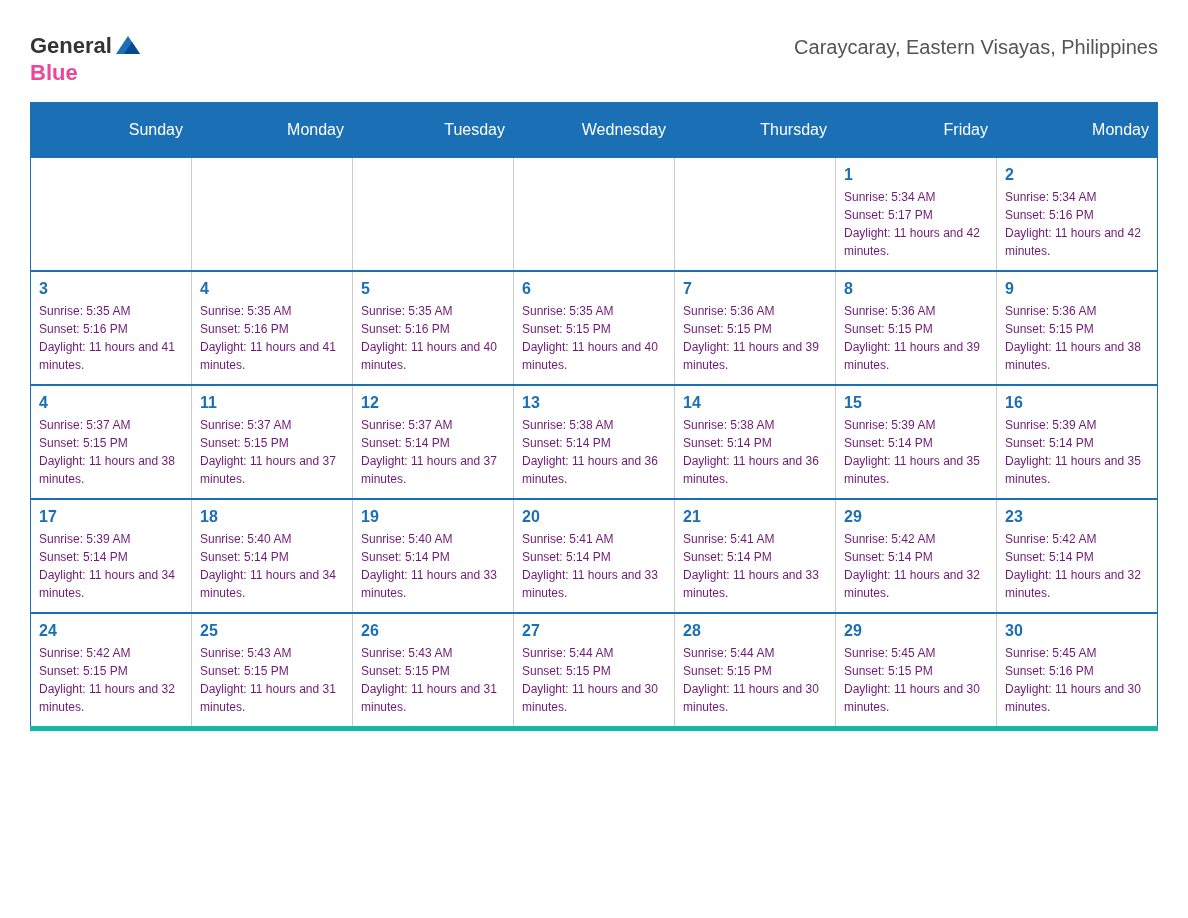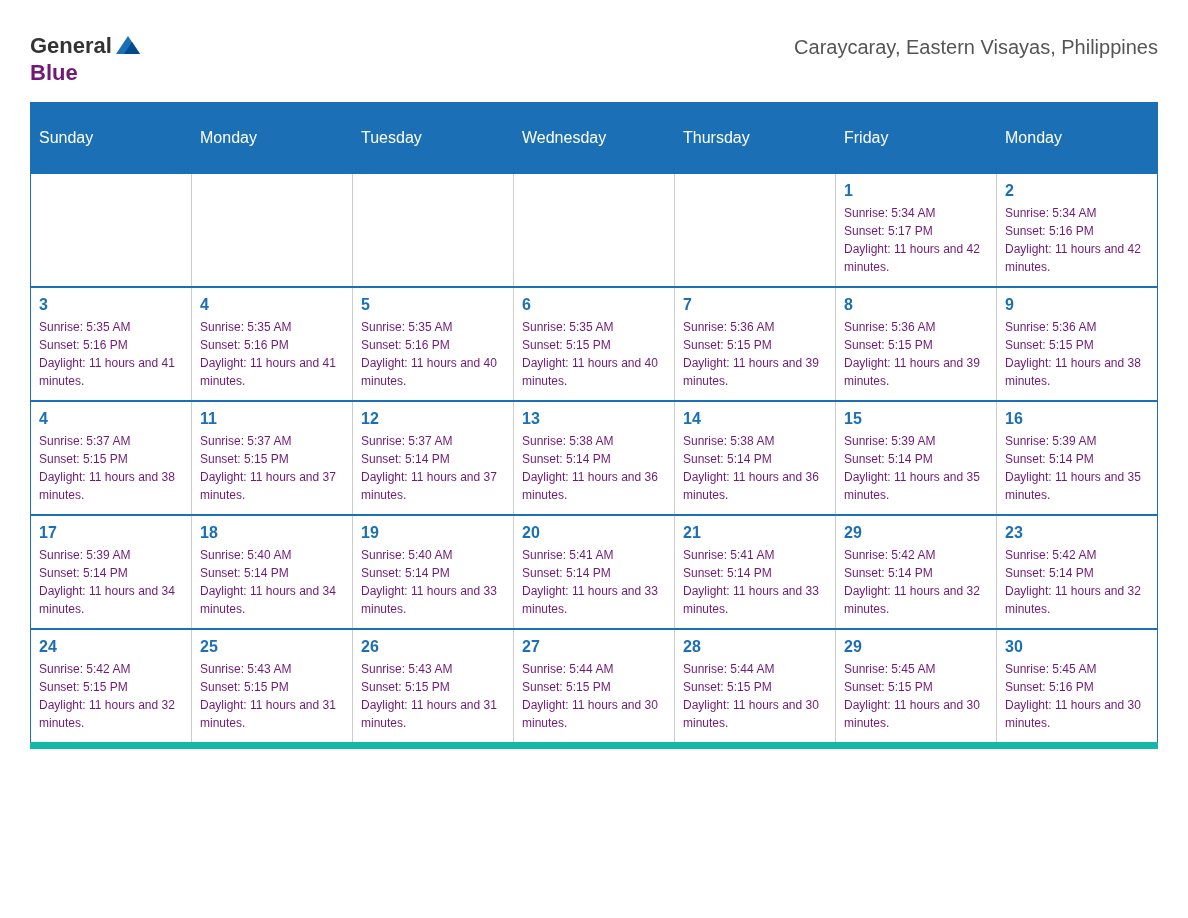--- a/index.html
+++ b/index.html
@@ -17,21 +17,21 @@
       margin-bottom: 16px;
     }
     .logo-text-general {
       font-size: 22px;
       font-weight: bold;
       color: #333;
     }
     .logo-text-blue {
       font-size: 22px;
       font-weight: bold;
-      color: #701a75;
+      color: #ec4899;
     }
     .logo-icon {
       width: 28px;
       height: 28px;
       margin-left: 2px;
     }
     .logo-wrapper {
       display: flex;
       flex-direction: column;
       align-items: flex-start;
@@ -60,22 +60,22 @@
       border-collapse: collapse;
       table-layout: fixed;
     }
     thead tr {
       background-color: #1a6fb5;
     }
     thead th {
       color: #fff;
       font-size: 16px;
       font-weight: normal;
-      padding: 26px 8px;
-      text-align: left;
+      padding: 18px 8px;
+      text-align: right;
       border: 1px solid #1a6fb5;
     }
     tbody tr {
       border-bottom: 2px solid #1a6fb5;
     }
     tbody td {
       vertical-align: top;
       padding: 8px 8px 10px 8px;
       font-size: 12.5px;
       color: #333;
@@ -91,21 +91,21 @@
       font-weight: bold;
       display: block;
       margin-bottom: 4px;
     }
     .day-info {
       font-size: 12px;
       color: #701a75;
       line-height: 1.5;
     }
     .empty-cell { background: #fff; }
-    tbody tr:last-child { border-bottom: 7px solid #14b8a6; }
+    tbody tr:last-child { border-bottom: 5px solid #14b8a6; }
   </style>
 </head>
 <body>
 
 <div class="header-area">
   <div class="logo-wrapper">
     <div class="logo-top-row">
       <span class="logo-text-general">General</span>
 
       <svg class="logo-icon" viewBox="0 0 28 28" xmlns="http://www.w3.org/2000/svg">

